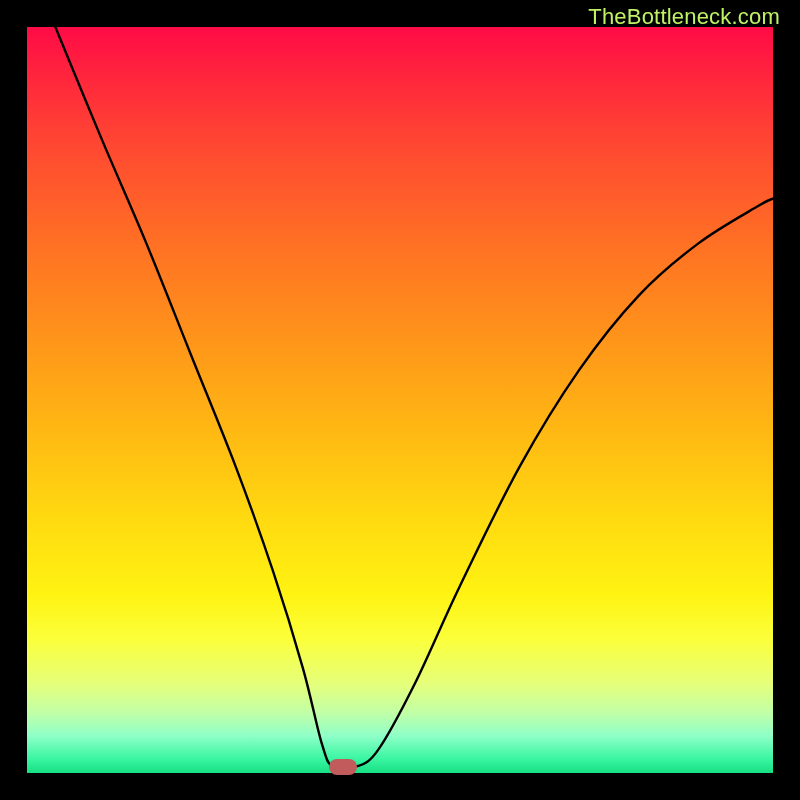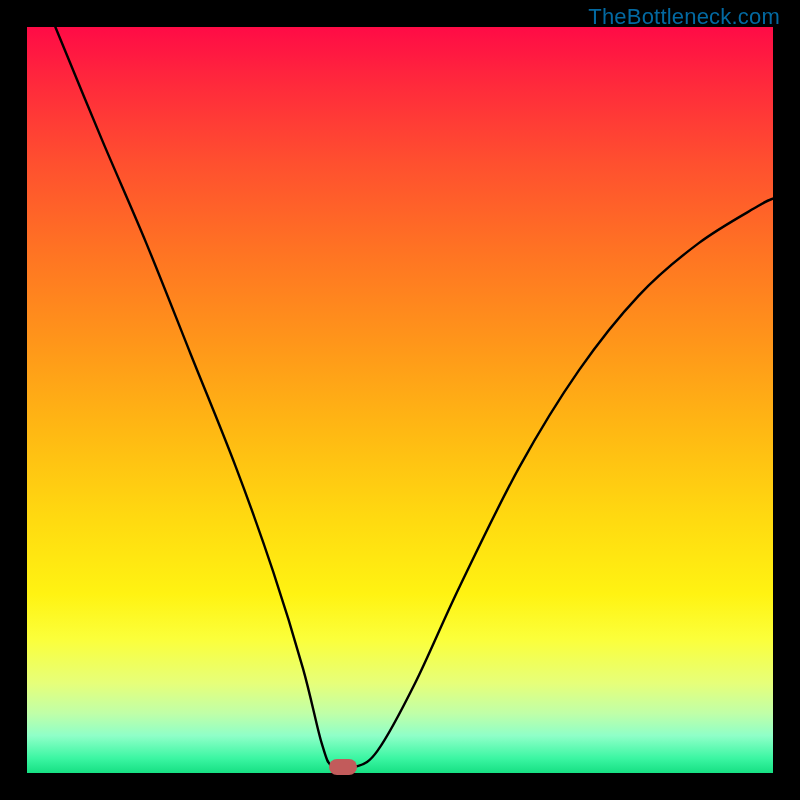--- a/index.html
+++ b/index.html
@@ -52,21 +52,21 @@
     position: absolute;
     width: 28px;
     height: 16px;
     border-radius: 8px;
     transform: translate(-50%, -50%);
   }
   .watermark {
     position: absolute;
     top: 4px;
     right: 20px;
-    color: #0369a1;
+    color: #bef264;
     font-size: 22px;
     font-weight: 500;
     letter-spacing: 0.2px;
     white-space: nowrap;
     user-select: none;
   }
 </style>
 </head>
 <body>
 

